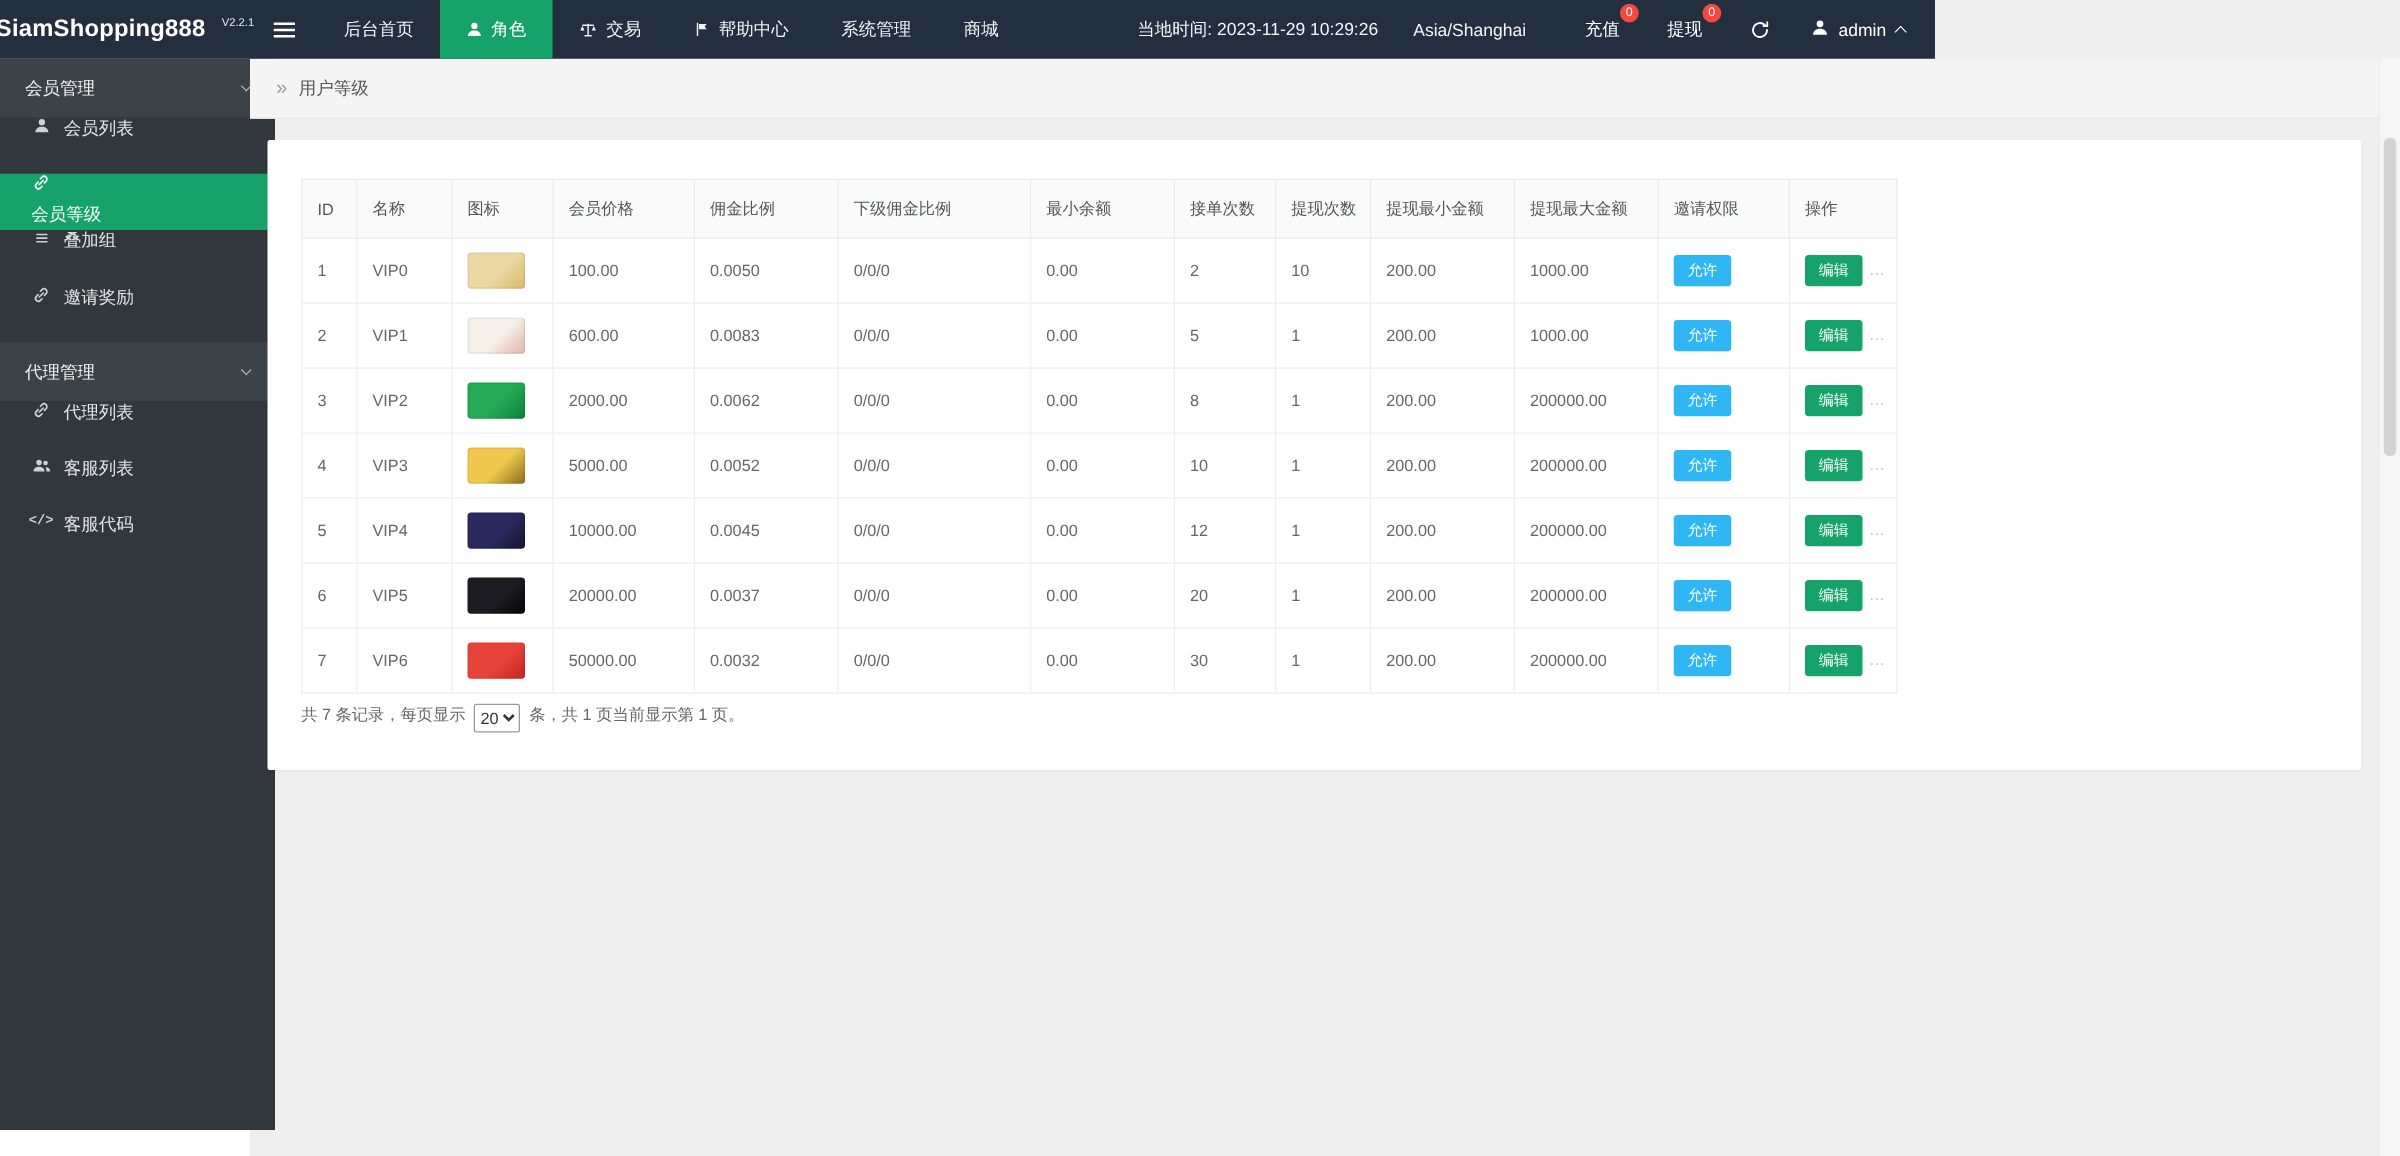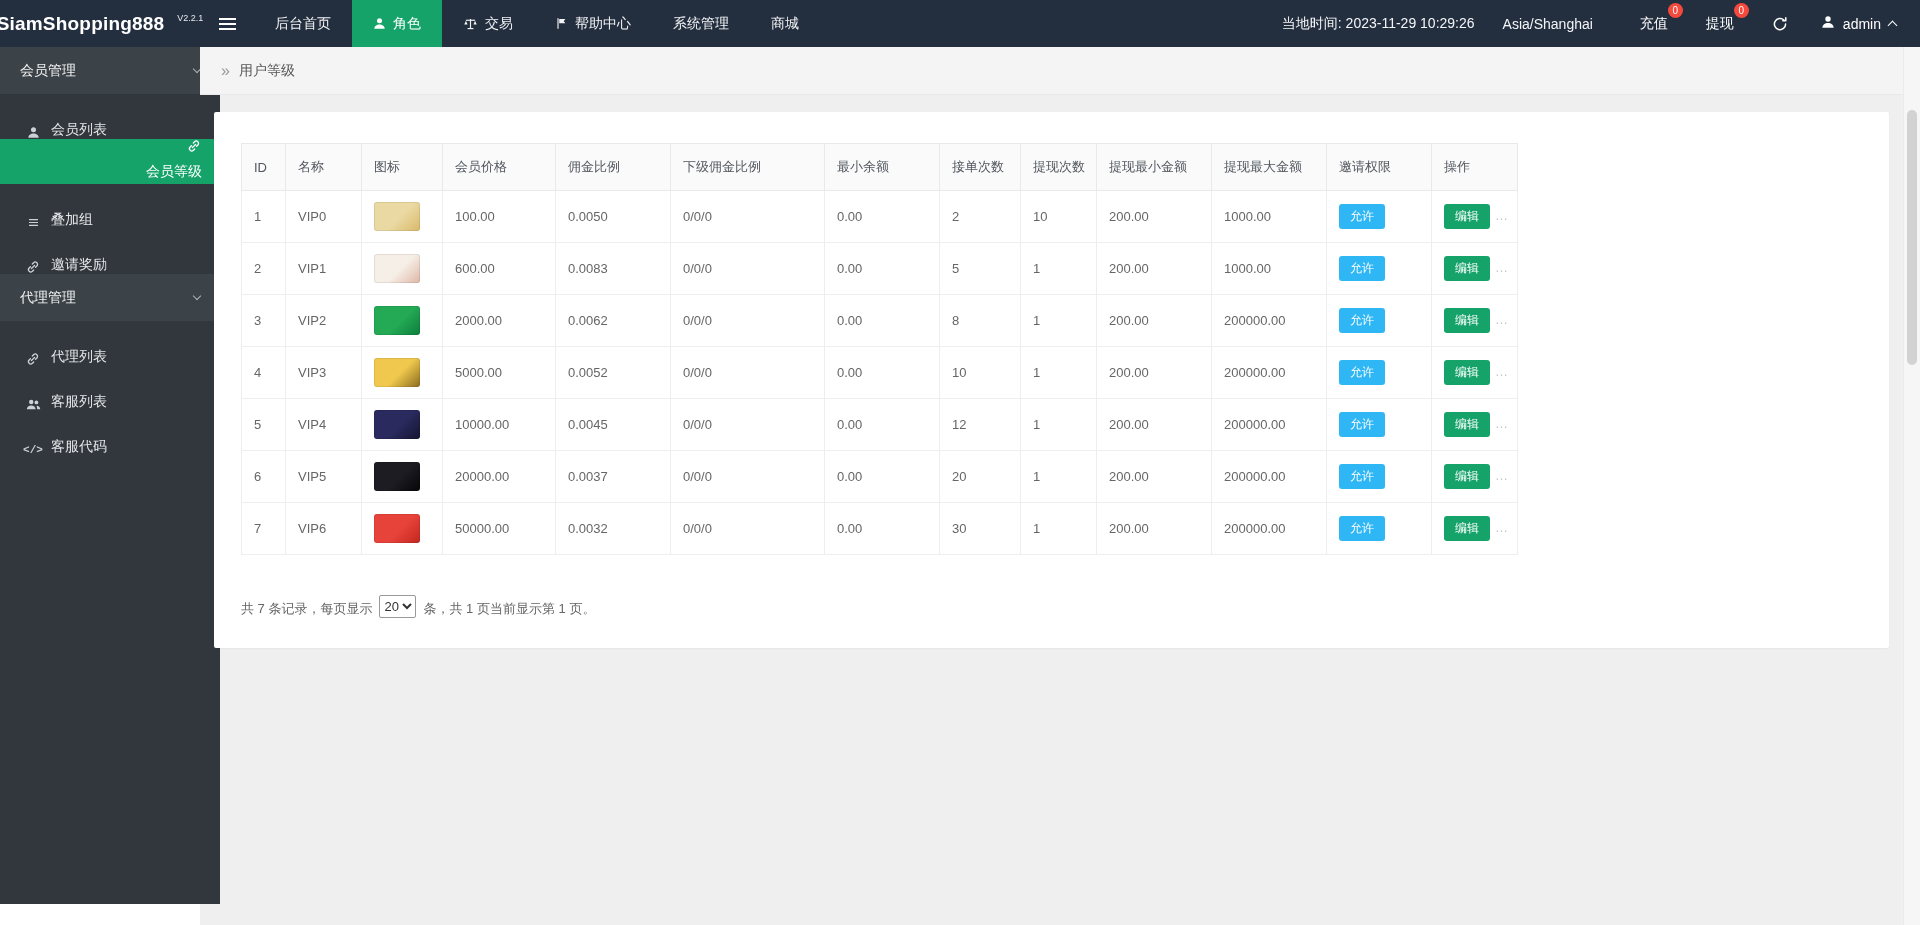--- a/index.html
+++ b/index.html
@@ -2,21 +2,21 @@
 <html style="--topbar-bg: #232e3e; --sidebar-bg: #3b4248; --sidebar-item-bg: #31373d; --accent-green: #15a36a; --allow-blue: #2eb6f5; --edit-green: #15a36a; --badge-red: #f5493d;"><head>
 <meta charset="utf-8">
 <title>SiamShopping888</title>
 <style>
   * { margin:0; padding:0; box-sizing:border-box; }
   html,body { width:1920px; height:925px; overflow:hidden; }
   body { font-family:"Liberation Sans","DejaVu Sans",sans-serif; background:#efefef; font-size:14px; color:#333; position:relative; }
   a { text-decoration:none; color:inherit; }
 
   
-  .topbar { position:absolute; top:0; left:0; width:1920px; height:47px; background:var(--topbar-bg,#232e3e); color:#fff; display:flex; align-items:stretch; z-index:20; }
+  .topbar { position:absolute; top:0; left:0; width:1548px; height:47px; background:var(--topbar-bg,#232e3e); color:#fff; display:flex; align-items:stretch; z-index:20; }
   .brand { width:200px; display:flex; align-items:center; justify-content:center; }
   .brand-name { font-size:19px; font-weight:bold; letter-spacing:.2px; }
   .brand-version { font-size:9px; margin-left:13px; transform:translateY(-6px); color:#e6e9ee; }
   .hamburger { width:54px; display:flex; flex-direction:column; align-items:center; justify-content:center; gap:3px; cursor:pointer; }
   .hamburger i { display:block; width:17px; height:2px; background:#fff; }
   .topnav { display:flex; align-items:stretch; }
   .topnav-item { display:flex; align-items:center; gap:7px; padding:0 21px; font-size:14px; color:#f2f3f5; cursor:pointer; }
   .topnav-item.active { background:var(--accent-green,#15a36a); color:#fff; }
   .topnav-item svg { display:block; }
 
@@ -26,21 +26,21 @@
   .badge { position:absolute; top:3px; right:4px; min-width:15px; height:15px; line-height:15px; border-radius:8px; background:var(--badge-red,#f5493d); color:#fff; font-size:10px; text-align:center; font-style:normal; padding:0 3px; }
   .topbar-user { display:flex; align-items:center; gap:8px; padding:0 24px 0 14px; cursor:pointer; }
   .chev { display:inline-block; width:7px; height:7px; border-right:1.6px solid currentColor; border-bottom:1.6px solid currentColor; }
   .chev.down { transform:rotate(45deg); margin-top:-3px; }
   .chev.up { transform:rotate(-135deg); margin-top:4px; }
 
   
   .sidebar { position:absolute; top:47px; left:0; width:220px; height:857px; background:var(--sidebar-bg,#3b4248); display:flex; flex-direction:column; }
   .side-group { height:47px; flex:0 0 47px; display:flex; align-items:center; padding:0 20px; color:#f1f2f3; font-size:14px; cursor:pointer; }
   .side-group .chev { margin-left:auto; color:#aeb4ba; width:6px; height:6px; }
-  .side-item { height:45px; flex:0 0 45px; display:flex; align-items:flex-end; gap:10px; padding:0 18px 0 25px; background:var(--sidebar-item-bg,#31373d); color:#e4e6e8; font-size:14px; cursor:pointer; }
+  .side-item { height:45px; flex:0 0 45px; display:flex; align-items:flex-start; gap:10px; padding:0 18px 0 25px; background:var(--sidebar-item-bg,#31373d); color:#e4e6e8; font-size:14px; cursor:pointer; }
   .side-icon { width:16px; display:flex; justify-content:center; align-items:center; color:#ccd1d5; }
   .side-item.active { background:var(--accent-green,#15a36a); color:#fff;flex-direction:column; }
   .side-item.active .side-icon { color:#fff; }
   .code-glyph { font-family:"Liberation Mono","DejaVu Sans Mono",monospace; font-size:11px; font-weight:bold; }
   .side-filler { flex:1; background:var(--sidebar-item-bg,#31373d); }
   .sidebar-bottom { position:absolute; left:0; top:904px; width:200px; height:21px; background:#ffffff; }
 
   
   .main { position:absolute; top:47px; left:200px; width:1720px; height:878px; }
   .breadcrumb { height:48px; display:flex; align-items:center; padding-left:21px; font-size:14px; color:#555; background:#f4f4f4; border-bottom:1px solid #e9e9e9; }
@@ -49,21 +49,21 @@
   .card { margin:17px 31px 0 14px; background:#fff; border-radius:2px; box-shadow:0 1px 2px rgba(0,0,0,.04); padding:31px 0 30px 27px; }
 
   .grade-table { border-collapse:collapse; table-layout:fixed; width:1276px; font-size:13px; color:#666; }
   .grade-table th { background:#fafafa; border:1px solid #e9e9e9; font-weight:normal; color:#51565e; text-align:left; padding:14px 12px; white-space:nowrap; overflow:hidden; }
   .grade-table td { border:1px solid #eeeeee; padding:11px 12px; height:51px; white-space:nowrap; overflow:hidden; }
   .vip-icon { width:46px; height:29px; border-radius:3px; box-shadow:inset 0 0 0 1px rgba(0,0,0,.08); }
   .btn-allow { background:var(--allow-blue,#2eb6f5); border:none; color:#fff; font-size:12px; padding:4px 11px; border-radius:3px; cursor:pointer; font-family:inherit; }
   .btn-edit { background:var(--edit-green,#15a36a); border:none; color:#fff; font-size:12px; padding:4px 11px; border-radius:3px; cursor:pointer; font-family:inherit; }
   .more-dots { color:#c0c4cc; margin-left:5px; letter-spacing:1px; }
 
-  .pagination { margin-top:40px; font-size:13px; color:#666; display:flex; align-items:flex-end; gap:7px; }
+  .pagination { margin-top:8px; font-size:13px; color:#666; display:flex; align-items:flex-start; gap:7px; }
   .per-page { height:23px; font-size:13px; border:1px solid #999; border-radius:2px; background:#fff; font-family:inherit; color:#333; }
 
   
   .page-scrollbar { position:absolute; top:47px; right:0; width:17px; height:878px; background:#f6f6f6; border-left:1px solid #ebebeb; }
   .page-scrollbar .thumb { position:absolute; left:3px; top:63px; width:10px; height:255px; background:#d2d2d2; border-radius:6px; }
 </style>
 </head>
 <body>
 
 <header class="topbar">

